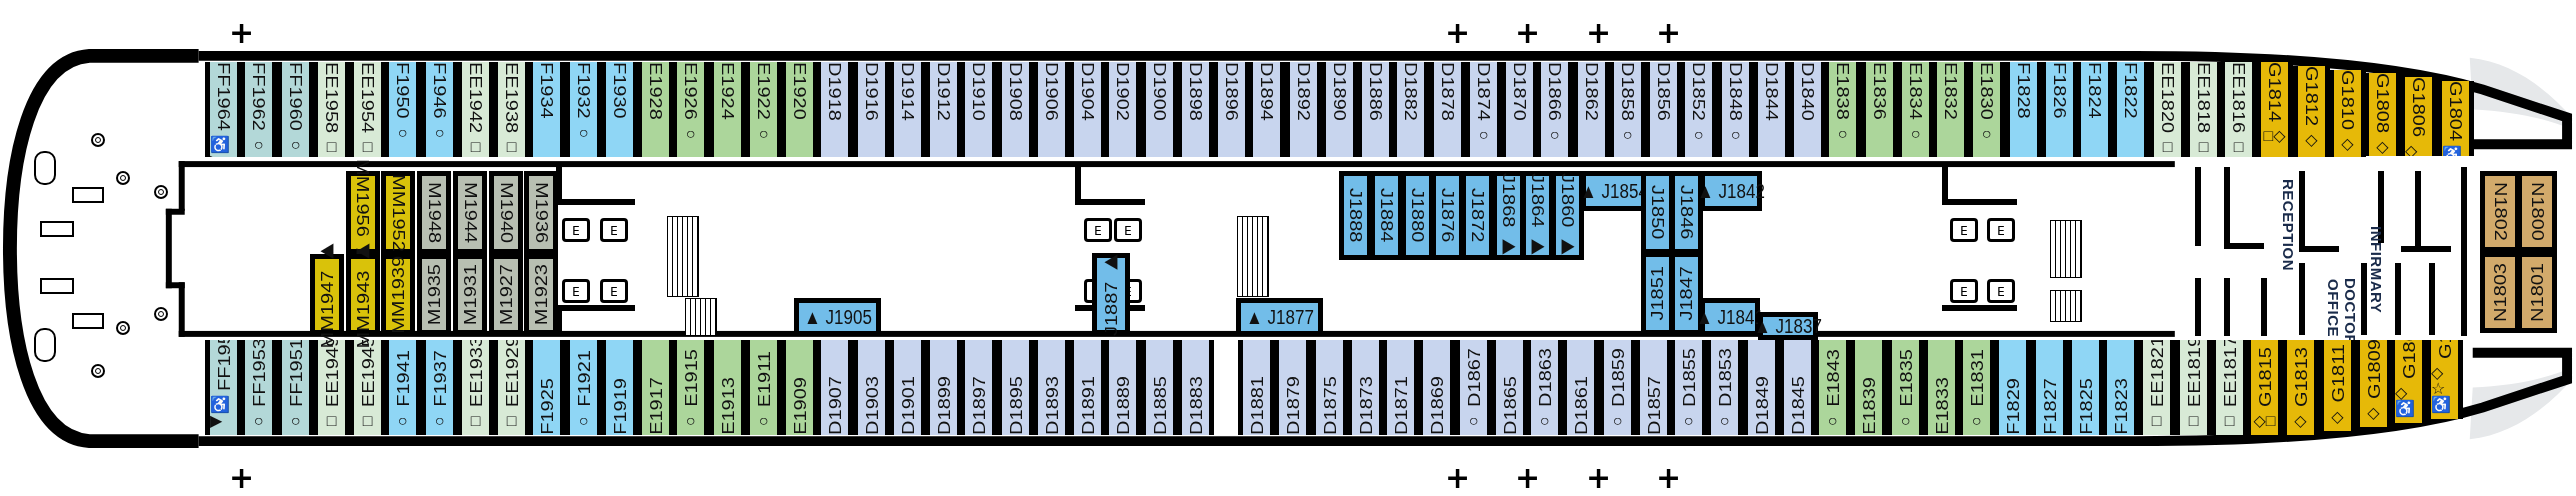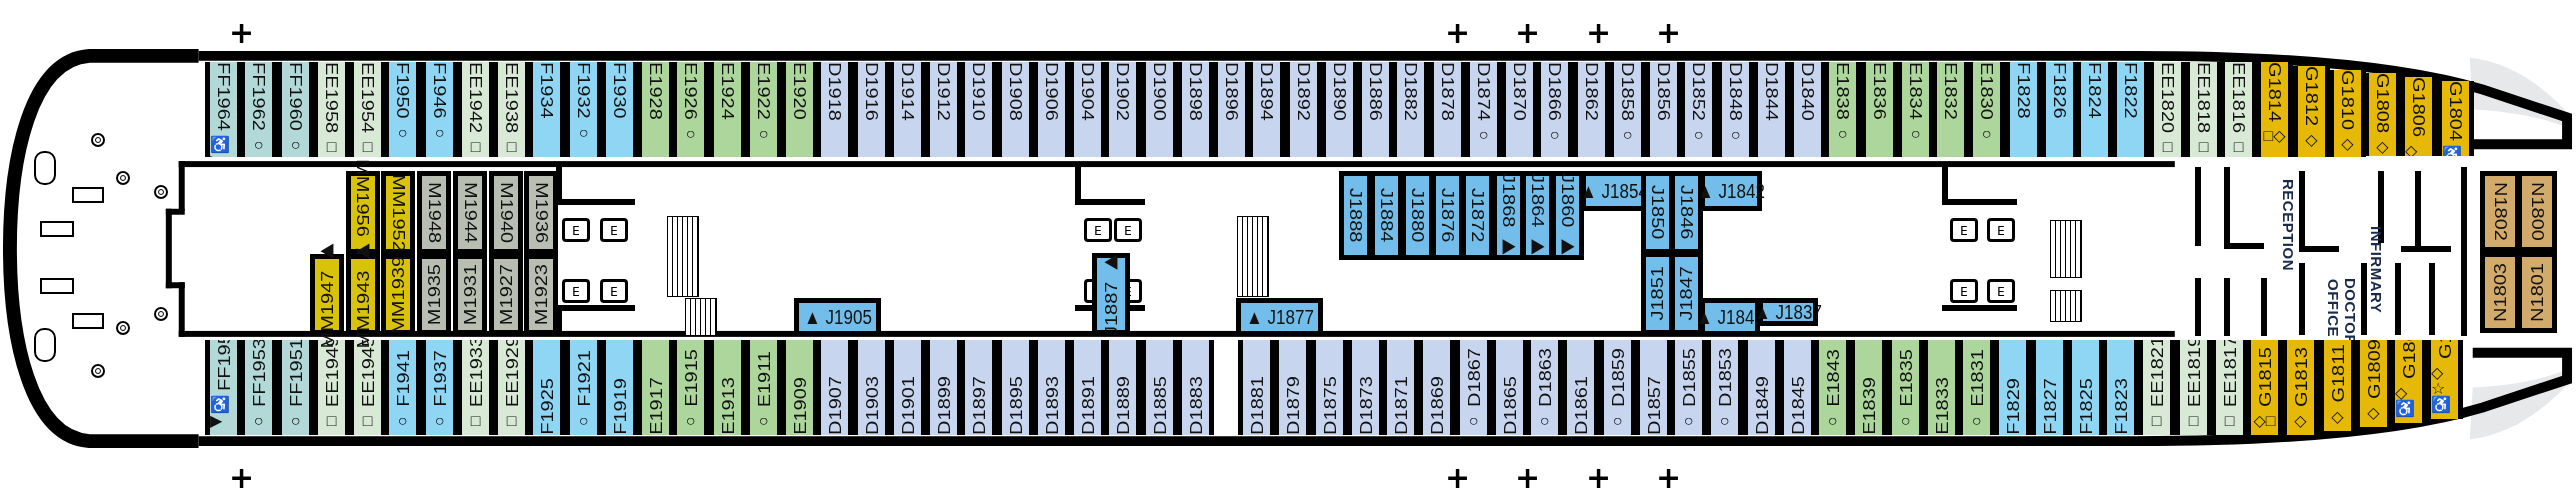--- a/index.html
+++ b/index.html
@@ -644,21 +644,21 @@
     </div>
     <div class="mid flip" style="left: 1641px; top: 252px; width: 33px; height: 83px; background: rgb(114, 189, 233);">
       <span class="lbl">J1851</span>
     </div>
     <div class="mid flip" style="left: 1670px; top: 252px; width: 33px; height: 83px; background: rgb(114, 189, 233);">
       <span class="lbl">J1847</span>
     </div>
     <div class="mid horiz" style="left: 1700px; top: 298px; width: 60px; height: 38px; background: rgb(114, 189, 233);">
       <span class="lbl">▲ J1841</span>
     </div>
-    <div class="mid horiz" style="left: 1758px; top: 298px; width: 60px; height: 28px; background: rgb(114, 189, 233);">
+    <div class="mid horiz" style="left: 1758px; top: 312px; width: 60px; height: 28px; background: rgb(114, 189, 233);">
       <span class="lbl">▲ J1837</span>
     </div>
     <div class="mid " style="left: 2480px; top: 171px; width: 40px; height: 81px; background: rgb(210, 170, 107);">
       <span class="lbl">N1802</span>
     </div>
     <div class="mid " style="left: 2517px; top: 171px; width: 40px; height: 81px; background: rgb(210, 170, 107);">
       <span class="lbl">N1800</span>
     </div>
     <div class="mid flip" style="left: 2480px; top: 252px; width: 40px; height: 81px; background: rgb(210, 170, 107);">
       <span class="lbl">N1803</span>

